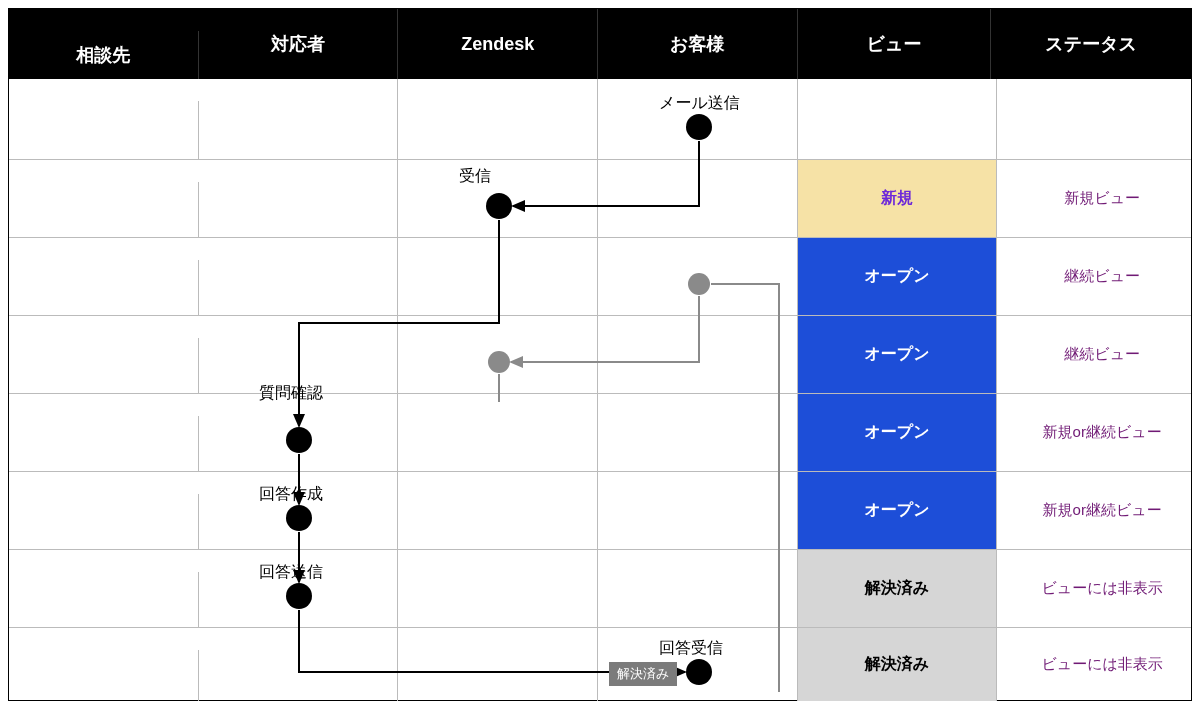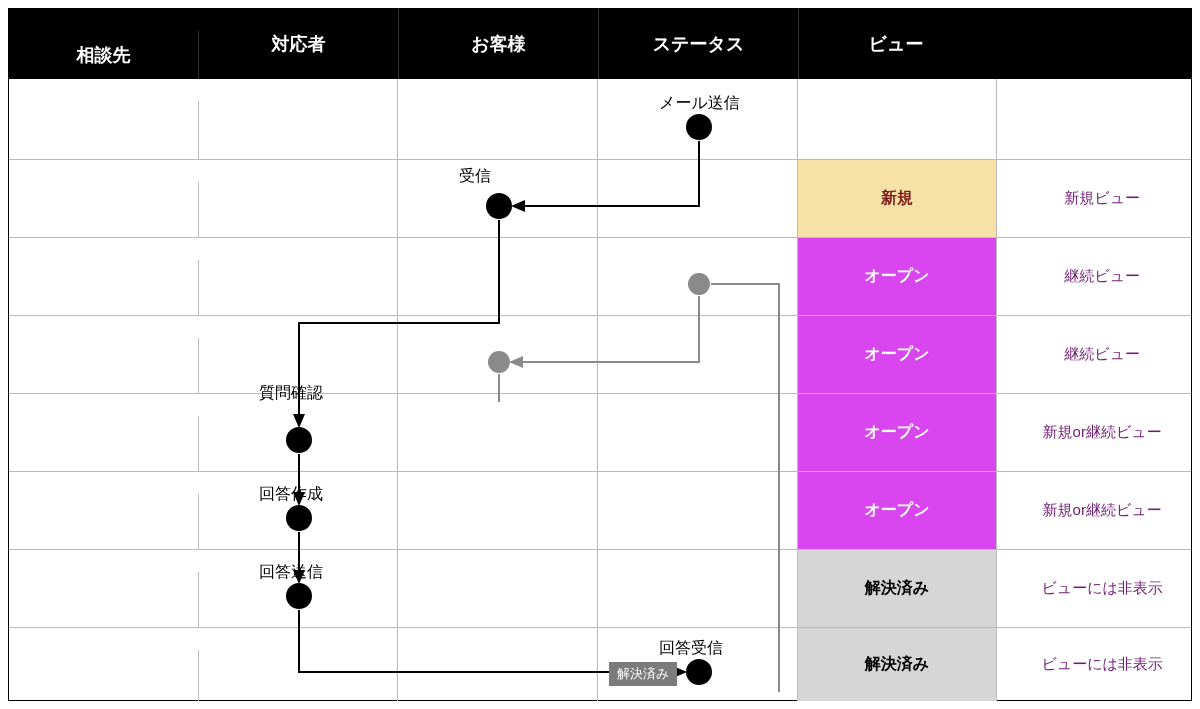--- a/index.html
+++ b/index.html
@@ -52,22 +52,22 @@
   .lane4 { width: 200px; }
   .lane5 { width: 194px; }
   .status  {
     display: flex;
     align-items: center;
     justify-content: center;
     font-size: 16px;
     font-weight: 600;
     height: 100%;
   }
-  .status.new    { background: #f6e2a6; color: #7f1d1d; }
-  .status.open   { background: #d946ef; color: #fff; }
+  .status.new    { background: #f6e2a6; color: #6d28d9; }
+  .status.open   { background: #1d4ed8; color: #fff; }
   .status.solved { background: #d6d6d6; color: #000; }
   .view {
     display: flex;
     align-items: center;
     justify-content: center;
     font-size: 15px;
     color: #701a75;
     height: 100%;
     margin-left: 16px;
   }
@@ -96,23 +96,24 @@
     z-index: 5;
   }
 </style>
 </head>
 <body>
 
 <div class="wrap">
   <div class="header">
     <div class="hcell lane0">相談先</div>
     <div class="hcell lane1">対応者</div>
+    <div class="hcell lane2">Zendesk</div>
     <div class="hcell lane3">お客様</div>
+    <div class="hcell lane5">ビュー</div>
     <div class="hcell lane4">ステータス</div>
-    <div class="hcell lane5">ビュー</div>
   </div>
   <div class="rows" id="rows">
       <div class="row first" style="height: 80px;">
         <div class="cell lane0"></div>
         <div class="cell lane1"></div>
         <div class="cell lane2"></div>
         <div class="cell lane3"></div>
         <div class="cell lane4"></div>
         <div class="cell lane5"></div>
       </div>

